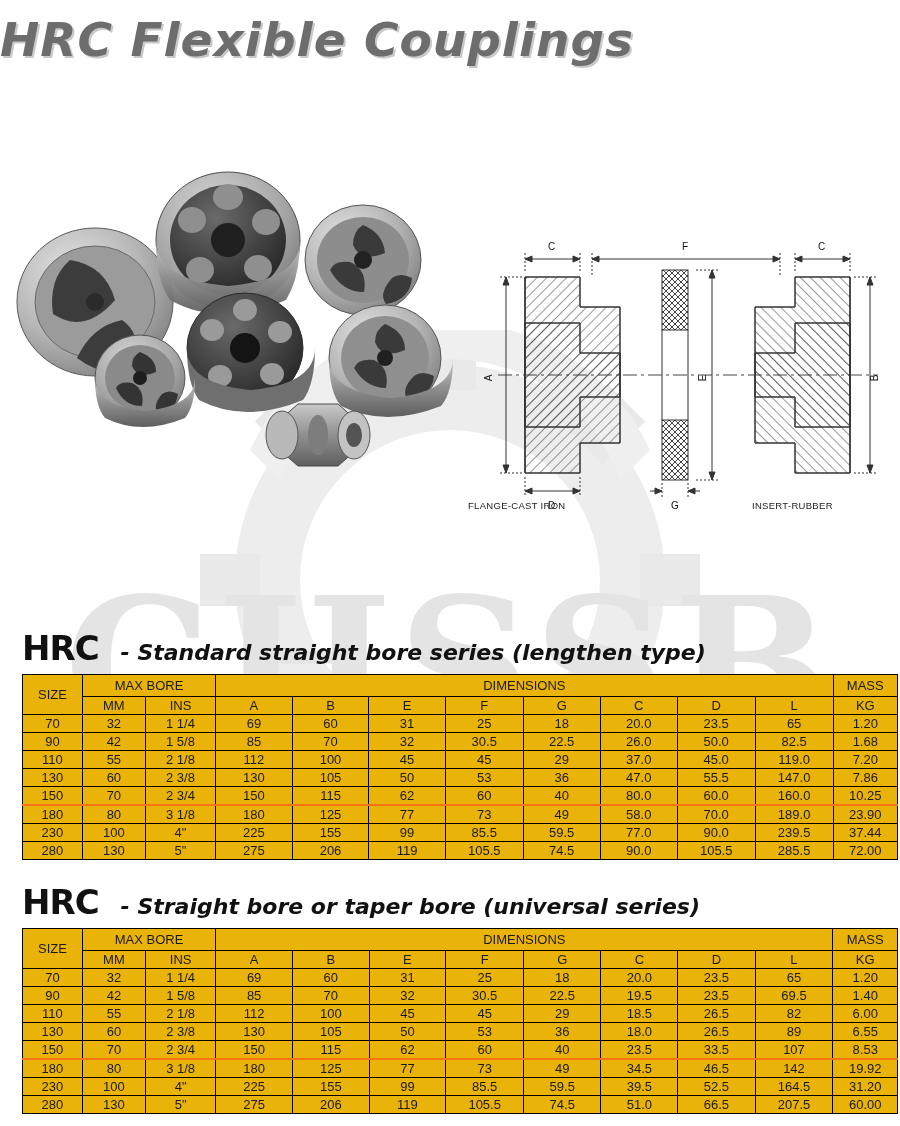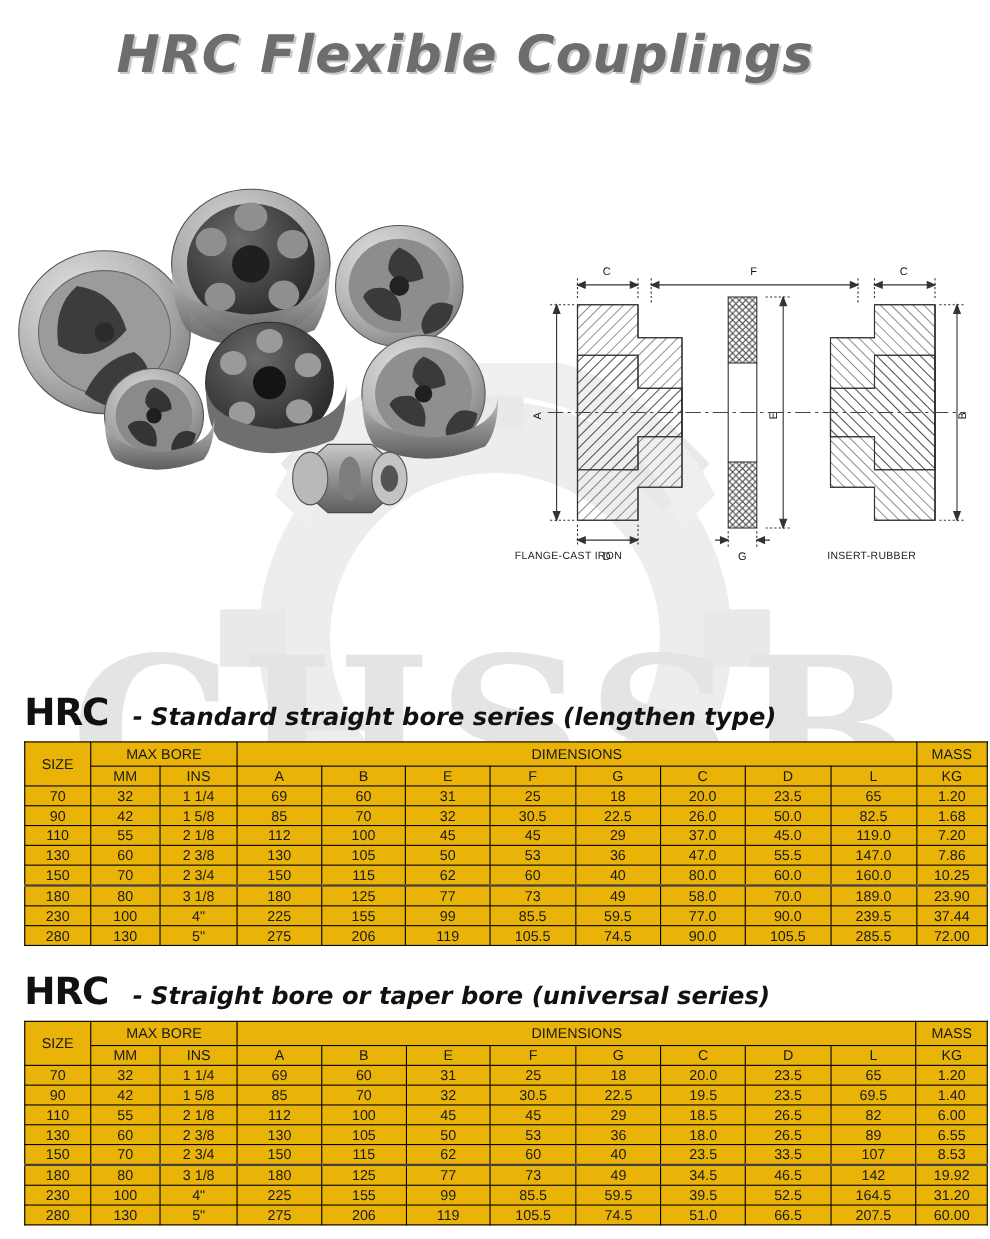--- a/index.html
+++ b/index.html
@@ -22,22 +22,22 @@
     left: 0; top: 330px;
     width: 900px; height: 560px;
     pointer-events: none;
     z-index: 0;
   }
   .watermark svg { display: block; }
 
   
   .page-title {
     position: absolute;
-    top: 22px; left: 0; width: 846px;
-    text-align: center;
+    top: 12px; left: 0; width: 846px;
+    text-align: left;
     font-size: 47px;
     font-weight: bold;
     font-style: italic;
     letter-spacing: 1px;
     color: #6d6d6d;
     text-shadow: 2px 2px 0 #c9c9c9;
     font-family: "DejaVu Sans", sans-serif;
     z-index: 2;
   }
 
@@ -102,21 +102,21 @@
   table.spec td, table.spec th {
     border: 1px solid #000;
     text-align: center;
     padding: 0;
     font-weight: normal;
     height: 17px;
     line-height: 17px;
   }
   table.spec th { font-size: 13px; }
   table.spec .tall { height: 21px; line-height: 21px; }
-  table.spec tr.gap td { border-top: 2px solid #404040; }
+  table.spec tr.gap td { border-top: 2px solid #f97316; }
 
   col.c-size  { width: 64px; }
   col.c-mm    { width: 67px; }
   col.c-ins   { width: 75px; }
   col.c-dim   { width: 84px; }
   col.c-mass  { width: 68px; }
 
   .nowrap { white-space: nowrap; }
 </style>
 </head>

